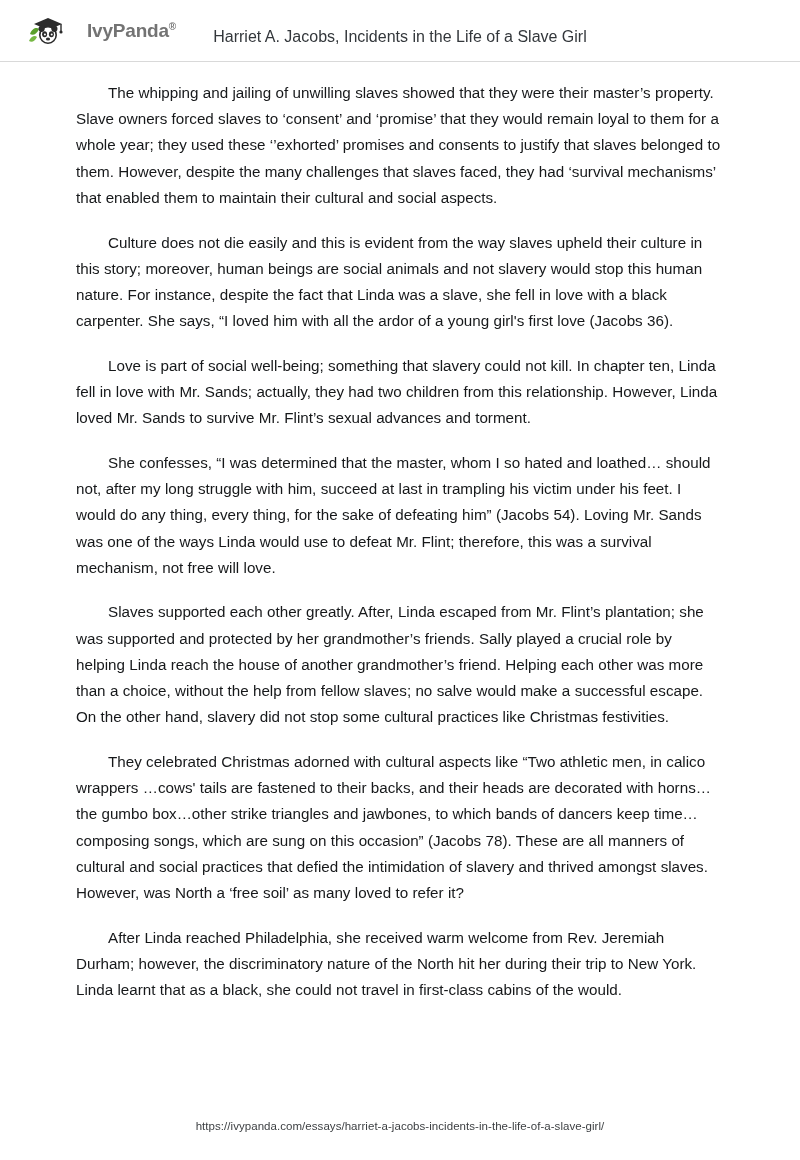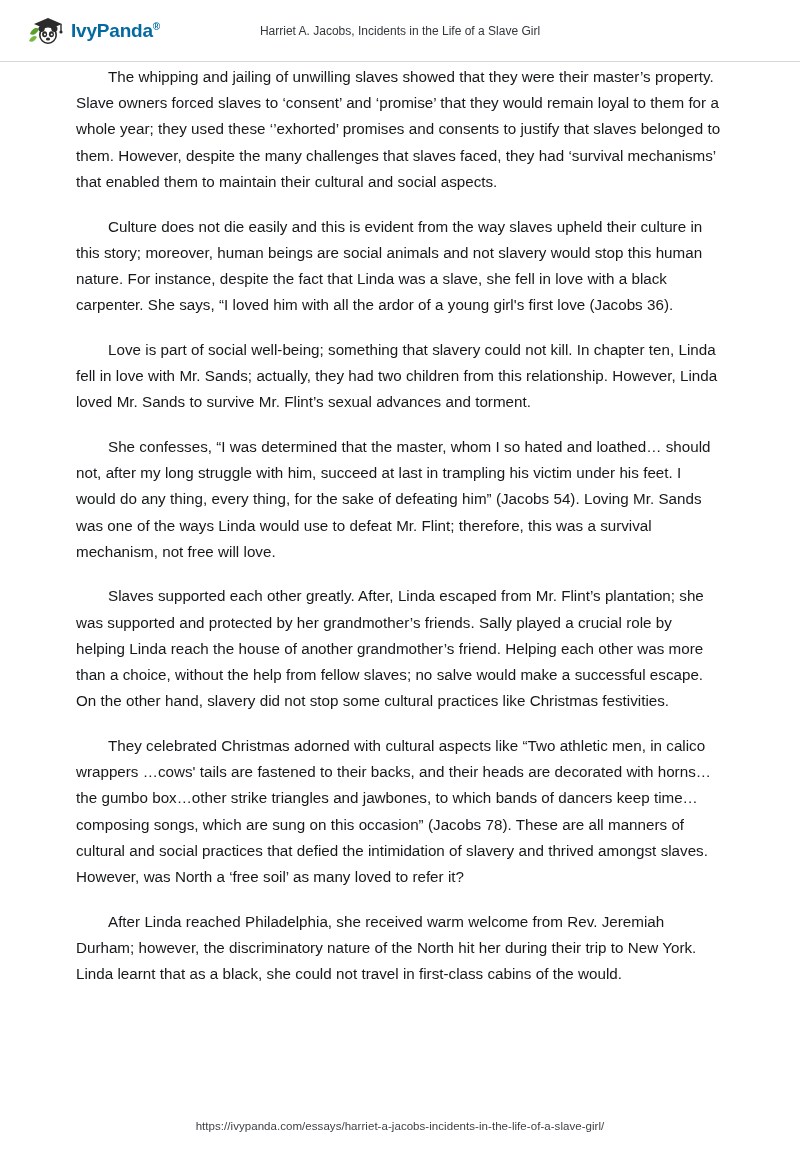--- a/index.html
+++ b/index.html
@@ -43,38 +43,39 @@
   }
   .brand-logo {
     width: 36px;
     height: 32px;
     position: relative;
     flex: none;
   }
   .brand-name {
     font-size: 19px;
     font-weight: bold;
-    color: #0369a1;
+    color: #737373;
     letter-spacing: -0.2px;
     position: relative;
+    margin-left: 16px;
   }
   .brand-name .reg {
     font-size: 10px;
     vertical-align: super;
     font-weight: bold;
   }
   .header-title {
     position: absolute;
     left: 0;
     right: 0;
-    top: 0;
+    top: 6px;
     height: 62px;
     line-height: 62px;
     text-align: center;
-    font-size: 12px;
+    font-size: 16px;
     color: #33373b;
     pointer-events: none;
   }
 
   
   .content {
     position: absolute;
     top: 62px;
     left: 76px;
     width: 648px;
@@ -82,21 +83,21 @@
   .para {
     font-size: 15.2px;
     line-height: 26.2px;
     color: #16181a;
     text-indent: 32px;
     margin: 0 0 18.5px 0;
     text-align: left;
     word-spacing: 0.1px;
   }
   .para:first-child {
-    margin-top: 2px;
+    margin-top: 18px;
   }
 
   
   .footer {
     position: absolute;
     bottom: 26px;
     left: 0;
     width: 800px;
     text-align: center;
   }

